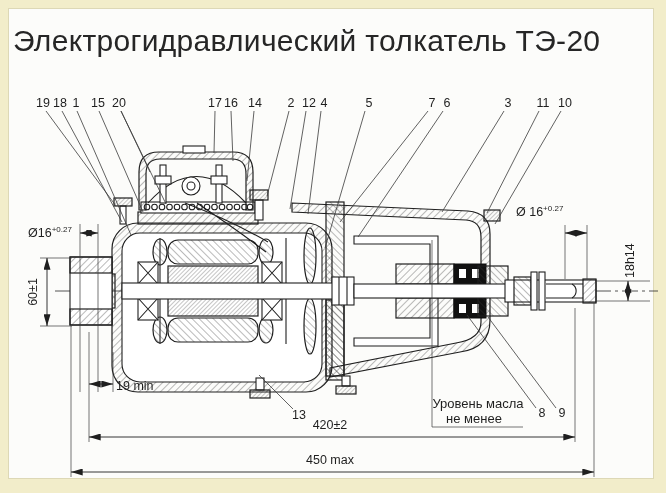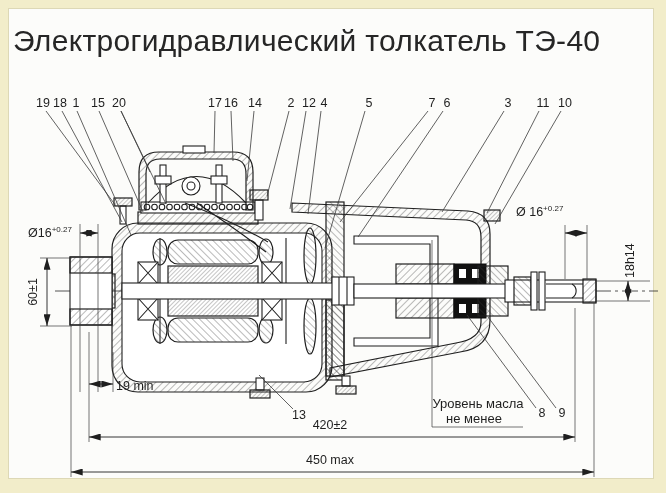--- a/index.html
+++ b/index.html
@@ -30,21 +30,21 @@
   .hd{fill:url(#htd);stroke:#1f1f1f;stroke-width:1.2;}
   .dim{stroke:#1f1f1f;stroke-width:0.9;fill:none;}
   .ext{stroke:#3a3a3a;stroke-width:0.7;fill:none;}
   .lead{stroke:#3a3a3a;stroke-width:0.8;fill:none;}
   .blk{fill:#111;stroke:#111;}
 </style>
 </head>
 <body>
 
 <div class="panel"></div>
-<div class="title">Электрогидравлический толкатель ТЭ-40</div>
+<div class="title">Электрогидравлический толкатель ТЭ-20</div>
 
 <svg class="drawing" width="666" height="493" viewBox="0 0 666 493">
   <defs>
     <pattern id="ht" width="5" height="5" patternUnits="userSpaceOnUse" patternTransform="rotate(45)">
       <line x1="0" y1="0" x2="0" y2="5" stroke="#3a3a3a" stroke-width="0.7"></line>
     </pattern>
     <pattern id="htr" width="5" height="5" patternUnits="userSpaceOnUse" patternTransform="rotate(-45)">
       <line x1="0" y1="0" x2="0" y2="5" stroke="#3a3a3a" stroke-width="0.7"></line>
     </pattern>
     <pattern id="htd" width="3" height="3" patternUnits="userSpaceOnUse" patternTransform="rotate(45)">

